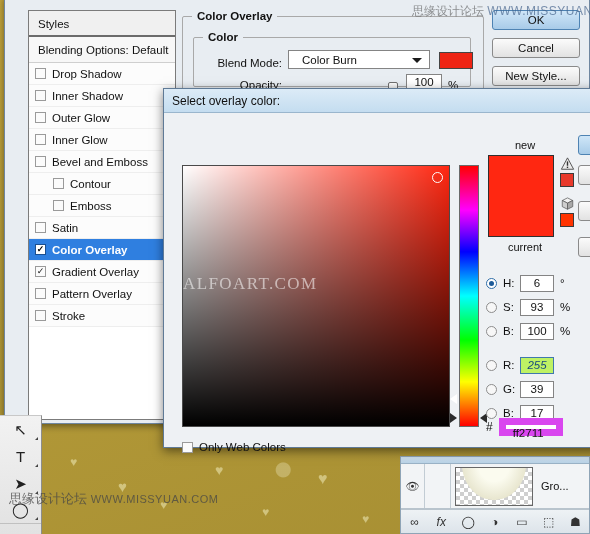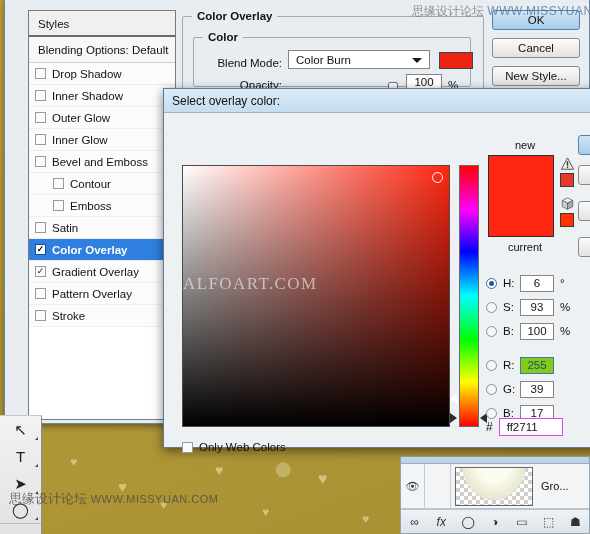--- a/index.html
+++ b/index.html
@@ -96,21 +96,21 @@
     background: #e8edf2; font-weight: bold; font-size: 11.5px; color: #111;
   }
   #grp-color-overlay { left: 0; top: 10px; right: 4px; height: 76px; }
   #grp-color { left: 10px; top: 20px; right: 12px; height: 50px; }
 
   .fld-row { position: absolute; display: flex; align-items: flex-end; }
   .fld-label { font-size: 11.5px; color: #111; text-align: right; }
 
   .combo {
     width: 142px; height: 19px; background: #fff; border: 1px solid #848484;
-    display: flex; align-items: center; padding-left: 7px;
+    display: flex; align-items: center; padding-left: 13px;
     font-size: 11.5px; color: #111; position: relative;
   }
   .combo .arrow {
     position: absolute; right: 7px; top: 50%; margin-top: -2px;
     width: 0; height: 0; border-left: 5px solid transparent;
     border-right: 5px solid transparent; border-top: 5px solid #1a1a1a;
   }
   .swatch-btn {
     width: 34px; height: 17px; border: 1px solid #444; margin-left: 9px;
   }
@@ -228,29 +228,29 @@
   }
   .radio.on { border-color: #2f6ea8; background: #fff; }
   .radio.on::after {
     content: ""; width: 5px; height: 5px; border-radius: 50%; background: #1d5b99;
   }
   .nlabel { width: 17px; font-size: 11.5px; color: #111; }
   .nbox {
     width: 34px; height: 17px; border: 1px solid #848484; background: #fff;
     text-align: center; line-height: 15px; font-size: 11.5px; color: #111;
   }
-  .nbox.hl { background: #84cc16; border-color: #3f78ad; color: #184a7e; }
+  .nbox.hl { background: #bef264; border-color: #3f78ad; color: #184a7e; font-style: italic; }
   .nunit { margin-left: 6px; font-size: 11.5px; color: #111; width: 14px; }
 
   .hexrow {
     position: absolute; left: 322px; top: 305px; display: flex; align-items: center;
   }
   .hexrow .hash { font-size: 12px; color: #111; margin-right: 6px; }
   .hexbox {
-    width: 64px; height: 18px; border: 1px solid #d946ef; background: #fff;
+    width: 64px; height: 18px; border: 7px solid #d946ef; background: #fff;
     line-height: 16px; padding-left: 7px; font-size: 11.5px; color: #111;
   }
 
   .webonly {
     position: absolute; left: 18px; top: 328px; display: flex; align-items: center;
     font-size: 11.5px; color: #111;
   }
 
   
   .pk-btn {

